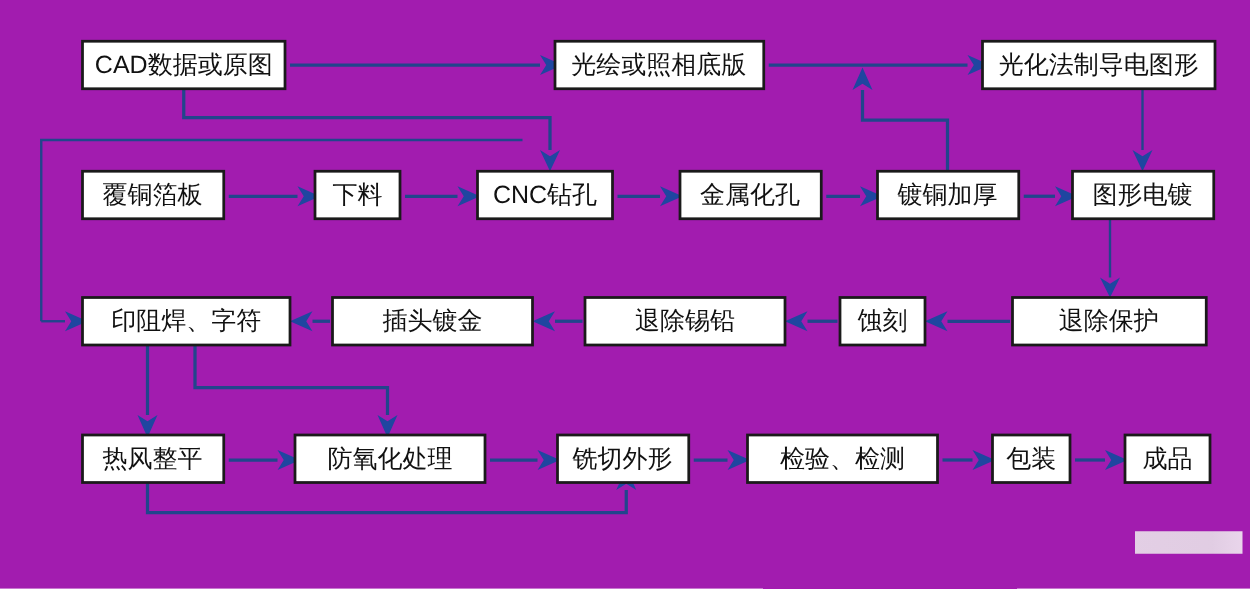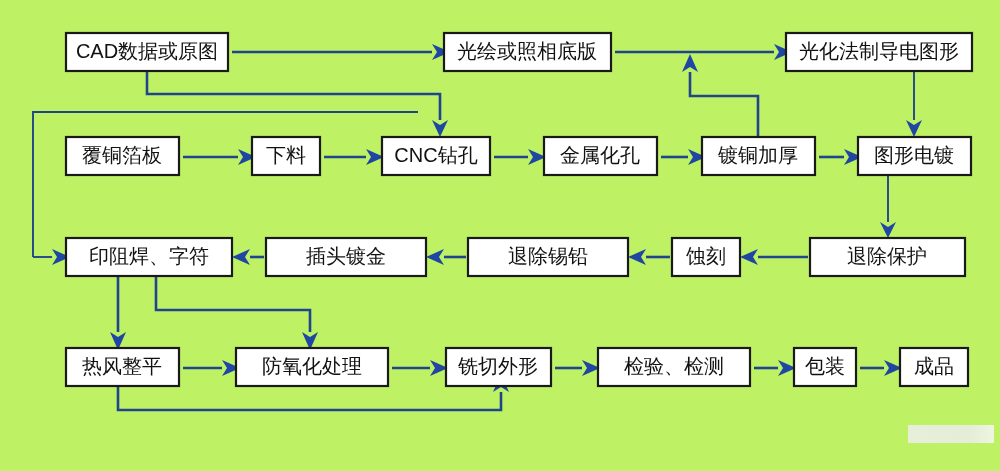--- a/index.html
+++ b/index.html
@@ -11,21 +11,21 @@
     width: 1000px;
     height: 471px;
     font-family: "Liberation Sans", "DejaVu Sans", sans-serif;
     overflow: hidden;
     position: relative;
   }
   #diagram-root {
     position: relative;
     width: 1000px;
     height: 471px;
-    background: #bef264;
+    background: #a21caf;
   }
   svg#flowchart {
     position: absolute;
     left: 0;
     top: 0;
     width: 1000px;
     height: 471px;
     display: block;
   }
   .node-box {

